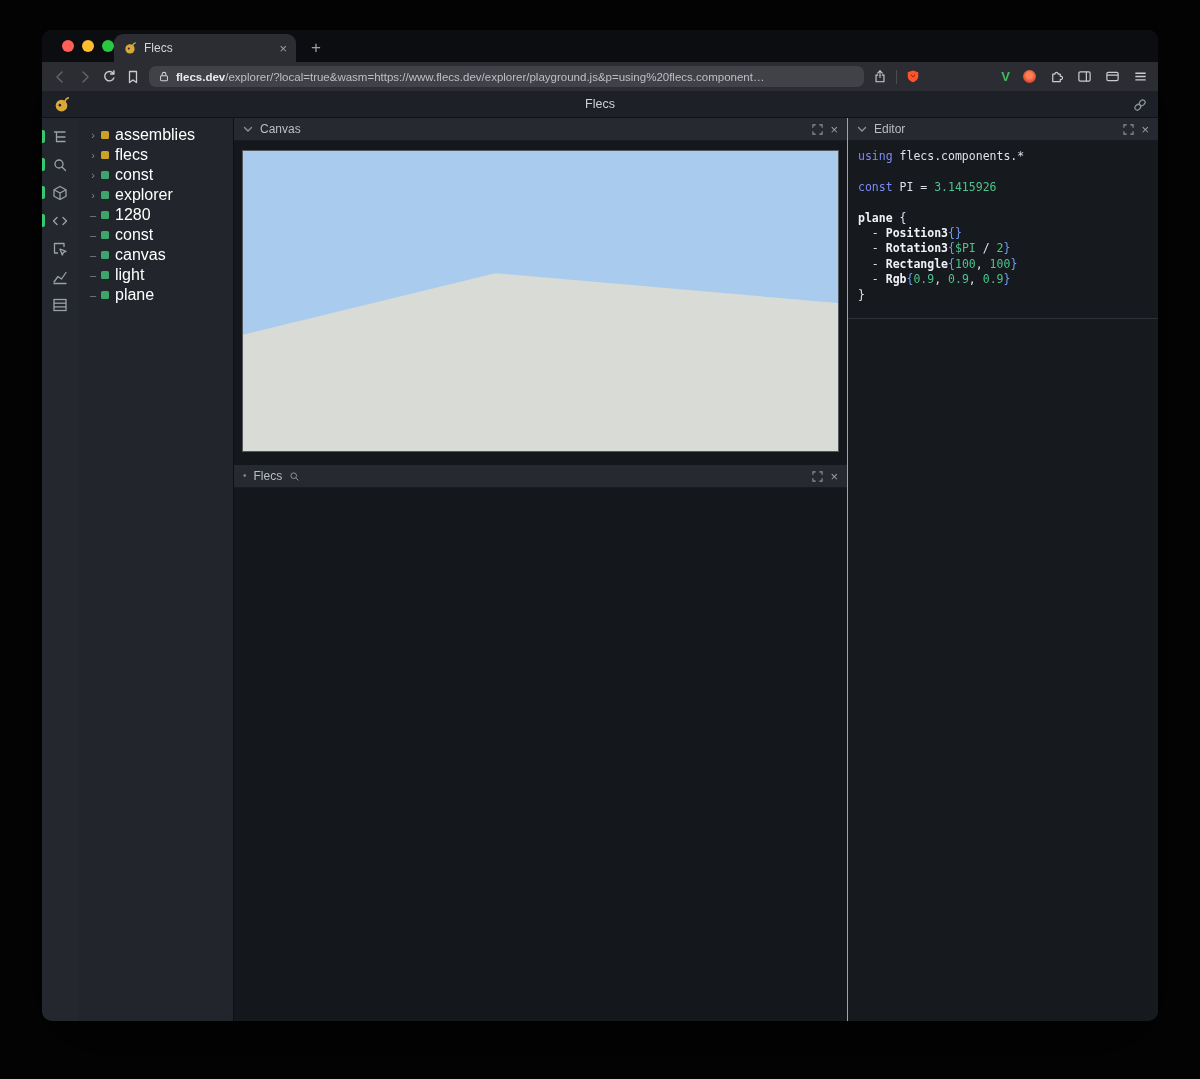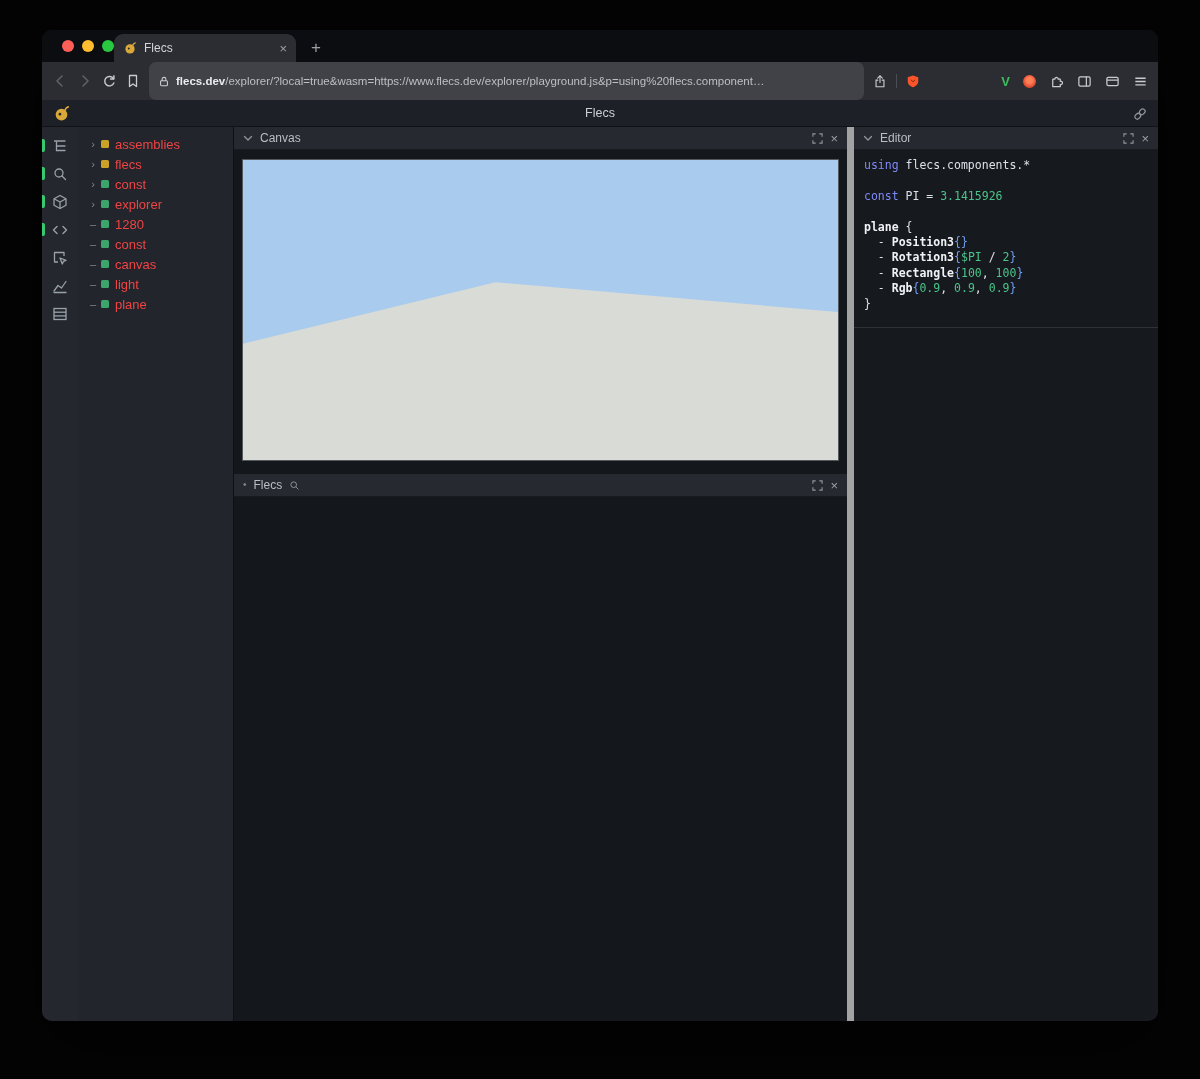--- a/index.html
+++ b/index.html
@@ -17,21 +17,21 @@
   .tl.red{background:#ff5f57}.tl.yellow{background:#febc2e}.tl.green{background:#28c840}
   .tab { margin-left:72px; width:182px; height:28px; background:#2c2d32;
     border-radius:9px 9px 0 0; display:flex; align-items:center; padding:0 9px; gap:7px; }
   .tab-title { font-size:12px; color:#d3d5da; flex:1; white-space:nowrap; overflow:hidden; }
   .tab-close { color:#9ba0a7; font-size:13px; line-height:1; }
   .newtab { color:#9ba0a7; font-size:17px; margin:0 0 6px 15px; line-height:1; }
 
   
   .toolbar { flex:0 0 29px; background:#2c2d32; display:flex; align-items:center; padding:0 10px; gap:9px; }
   .tb-icon { display:flex; align-items:center; justify-content:center; }
-  .urlbar { flex:1; height:38px; background:#404248; border-radius:7px;
+  .urlbar { flex:1; height:21px; background:#404248; border-radius:7px;
     display:flex; align-items:center; padding:0 9px; gap:6px; overflow:hidden; min-width:0; }
   .url-text { font-size:11.5px; white-space:nowrap; overflow:hidden; min-width:0; }
   .url-domain { color:#eaebee; font-weight:bold; }
   .url-rest { color:#bdbfc5; }
   .tb-sep { width:1px; height:14px; background:#4c4d53; }
   .right-group { display:flex; align-items:center; gap:13px; margin-left:72px; }
   .v-ext { color:#3dbd5e; font-weight:bold; font-size:13px; line-height:1; }
   .red-dot { width:13px; height:13px; border-radius:50%;
     background:radial-gradient(circle at 50% 42%, #ff8055 0 28%, #dd4830 68%); }
 
@@ -50,36 +50,36 @@
   .rail-item { position:relative; width:36px; height:19px;
     display:flex; align-items:center; justify-content:center; }
   .rail-item.active::before { content:""; position:absolute; left:0; top:3px;
     width:3px; height:13px; background:#37c871; border-radius:0 2px 2px 0; }
 
   .tree { flex:0 0 156px; background:#22252b; border-right:1px solid #0e1013;
     padding-top:7px; overflow:hidden; }
   .tree-row { height:20px; display:flex; align-items:center; padding-left:9px; }
   .tree-prefix { width:12px; color:#80868f; font-size:11px; text-align:center; line-height:1; }
   .tree-square { width:8px; height:8px; border-radius:1.5px; margin:0 6px 0 2px; flex:0 0 8px; }
-  .tree-label { color:#ef4444; font-size:13px; }
+  .tree-label { color:#ffffff; font-size:16px; }
 
   .maincol { flex:1; display:flex; flex-direction:column; background:#14171c; min-width:0; }
   .panel-header { flex:0 0 23px; height:23px; background:#26292f; border-bottom:1px solid #191b20;
     display:flex; align-items:center; padding:0 9px; gap:7px; }
   .panel-title { font-size:12px; color:#b9bec6; }
   .ph-spacer { flex:1; }
   .ph-close { color:#9aa0a8; font-size:13px; line-height:1; }
   .ph-dot { color:#7c828b; font-size:10px; line-height:1; }
 
   .canvas-body { flex:0 0 324px; padding:9px 8px; }
   .viewport { width:100%; height:302px; border:1px solid #54575c; overflow:hidden; }
   .viewport svg { display:block; width:100%; height:100%; }
   .main-empty { flex:1; background:#14171c; }
 
-  .editorcol { flex:0 0 311px; background:#16191e; border-left:7px solid #a3a3a3;
+  .editorcol { flex:0 0 311px; background:#16191e; border-left:1px solid #a3a3a3;
     display:flex; flex-direction:column; }
   .code { padding:8px 10px; font-family:"DejaVu Sans Mono",monospace; font-size:11.5px;
     line-height:15.4px; border-bottom:1px solid #2e3138; min-height:178px; white-space:pre; }
   .code-line { white-space:pre; }
   .tok-kw   { color:#7d8af8; }
   .tok-pl   { color:#dde1e8; }
   .tok-num  { color:#4cc38a; }
   .tok-comp { color:#f0f2f6; font-weight:600; }
   .tok-ent  { color:#f0f2f6; font-weight:600; }
   .tok-brace{ color:#6f9ef5; }

